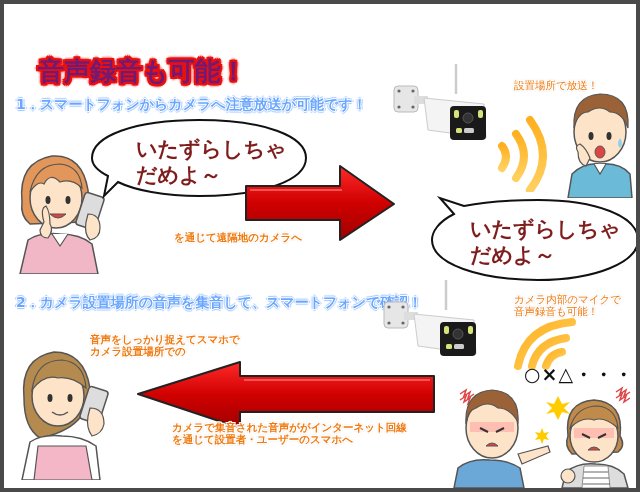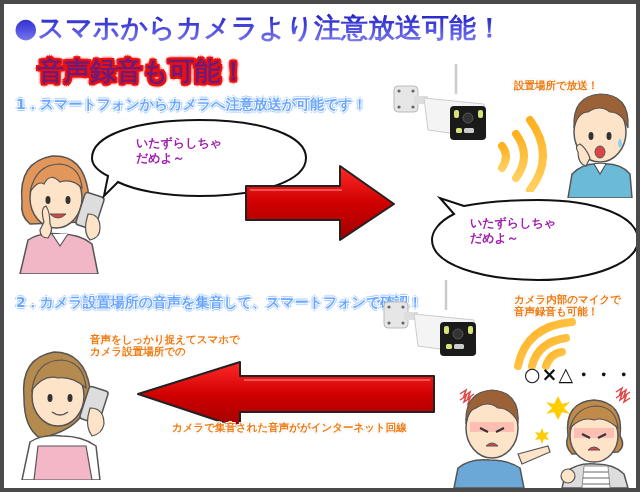--- a/index.html
+++ b/index.html
@@ -37,41 +37,40 @@
       1px 0 0 #fff, -1px 0 0 #fff, 0 1px 0 #fff, 0 -1px 0 #fff,
       2px 0 1px #9fc6ff, -2px 0 1px #9fc6ff, 0 2px 1px #9fc6ff, 0 -2px 1px #9fc6ff; }
   .orange-label {
     font-size: 10.5px; font-weight: bold; color: #f07a10; line-height: 1.12; white-space: nowrap;
     text-shadow:
       1px 0 0 #fff, -1px 0 0 #fff, 0 1px 0 #fff, 0 -1px 0 #fff,
       1px 1px 0 #fff, -1px -1px 0 #fff, 1px -1px 0 #fff, -1px 1px 0 #fff,
       0 0 2px #7a3a00;
   }
   .brown-badge {
-    font-size: 10.5px; font-weight: bold; color: #f07a10; white-space: nowrap; line-height: 1.1;
+    font-size: 10.5px; font-weight: normal; color: #f07a10; white-space: nowrap; line-height: 1.1;
     text-shadow:
       1px 0 0 #fff, -1px 0 0 #fff, 0 1px 0 #fff, 0 -1px 0 #fff,
       1px 1px 0 #fff, -1px -1px 0 #fff, 1px -1px 0 #fff, -1px 1px 0 #fff,
       0 0 2px #6a3000;
     padding-left: 40px;
   }
 
   .bubble-text {
-    font-size: 12px; font-weight: bold; color: #a21caf; line-height: 1.25; white-space: nowrap;
+    font-size: 21px; font-weight: bold; color: #7f1d1d; line-height: 1.25; white-space: nowrap;
   }
   .shout-text { font-size: 19px; font-weight: bold; color: #111; letter-spacing: 1px; white-space: nowrap; }
 
   svg { display: block; }
 </style>
 </head>
 <body>
 
 <div class="frame">
 
-  <div class="abs main-title">●スマホからカメラより注意放送可能！</div>
   <div class="abs sub-title">音声録音も可能！</div>
 
   <div class="abs step-heading blue-fill" style="left:12px; top:92px;">1．スマートフォンからカメラへ注意放送が可能です！</div>
 
   <div class="abs" style="left:6px; top:138px; width:100px; height:132px;">
     <svg width="100" height="132" viewBox="0 0 100 132">
 
       <path d="M12 60 Q8 20 42 14 Q72 12 78 48 Q80 70 72 80 L20 82 Q10 74 12 60Z" fill="#e2965a" stroke="#555" stroke-width="1.5"></path>
 
       <path d="M18 98 Q30 90 50 92 Q70 92 82 102 L88 132 L10 132 Z" fill="#f2b7c6" stroke="#555" stroke-width="1.5"></path>
@@ -109,20 +108,21 @@
           <stop offset="0.5" stop-color="#d00000"></stop>
           <stop offset="1" stop-color="#a00000"></stop>
         </linearGradient>
       </defs>
       <path d="M2 24 L96 24 L96 4 L150 42 L96 78 L96 58 L2 58 Z" fill="url(#arR)" stroke="#222" stroke-width="2" stroke-linejoin="round"></path>
       <path d="M6 28 L98 28" stroke="#ff8080" stroke-width="1.5" opacity="0.8"></path>
     </svg>
   </div>
 
   <div class="abs orange-label" style="left:170px; top:228px;">
+    <div>を通じて遠隔地のカメラへ</div>
   </div>
 
   <div class="abs" style="left:386px; top:60px; width:100px; height:80px;">
     <svg width="100" height="80" viewBox="0 0 100 80">
       <line x1="66" y1="0" x2="66" y2="30" stroke="#ccc" stroke-width="2.5"></line>
       <rect x="4" y="22" width="24" height="26" rx="4" fill="#e6e6e6" stroke="#bbb"></rect>
       <circle cx="9" cy="27" r="1.6" fill="#666"></circle>
         <circle cx="23" cy="27" r="1.6" fill="#666"></circle>
       <circle cx="9" cy="43" r="1.6" fill="#666"></circle>
         <circle cx="23" cy="43" r="1.6" fill="#666"></circle>
@@ -208,20 +208,21 @@
           <stop offset="1" stop-color="#a00000"></stop>
         </linearGradient>
       </defs>
       <path d="M300 16 L106 16 L106 2 L4 34 L106 68 L106 52 L300 52 Z" fill="url(#arL)" stroke="#222" stroke-width="2" stroke-linejoin="round"></path>
       <path d="M110 20 L296 20" stroke="#ff8080" stroke-width="1.5" opacity="0.8"></path>
     </svg>
   </div>
 
   <div class="abs orange-label" style="left:168px; top:418px;">
     <div>カメラで集音された音声ががインターネット回線</div>
+    <div>を通じて設置者・ユーザーのスマホへ</div>
   </div>
 
   <div class="abs" style="left:376px; top:276px; width:100px; height:80px;">
     <svg width="100" height="80" viewBox="0 0 100 80">
       <line x1="66" y1="0" x2="66" y2="30" stroke="#ccc" stroke-width="2.5"></line>
       <rect x="4" y="22" width="24" height="26" rx="4" fill="#e6e6e6" stroke="#bbb"></rect>
       <circle cx="9" cy="27" r="1.6" fill="#666"></circle>
         <circle cx="23" cy="27" r="1.6" fill="#666"></circle>
       <circle cx="9" cy="43" r="1.6" fill="#666"></circle>
         <circle cx="23" cy="43" r="1.6" fill="#666"></circle>

